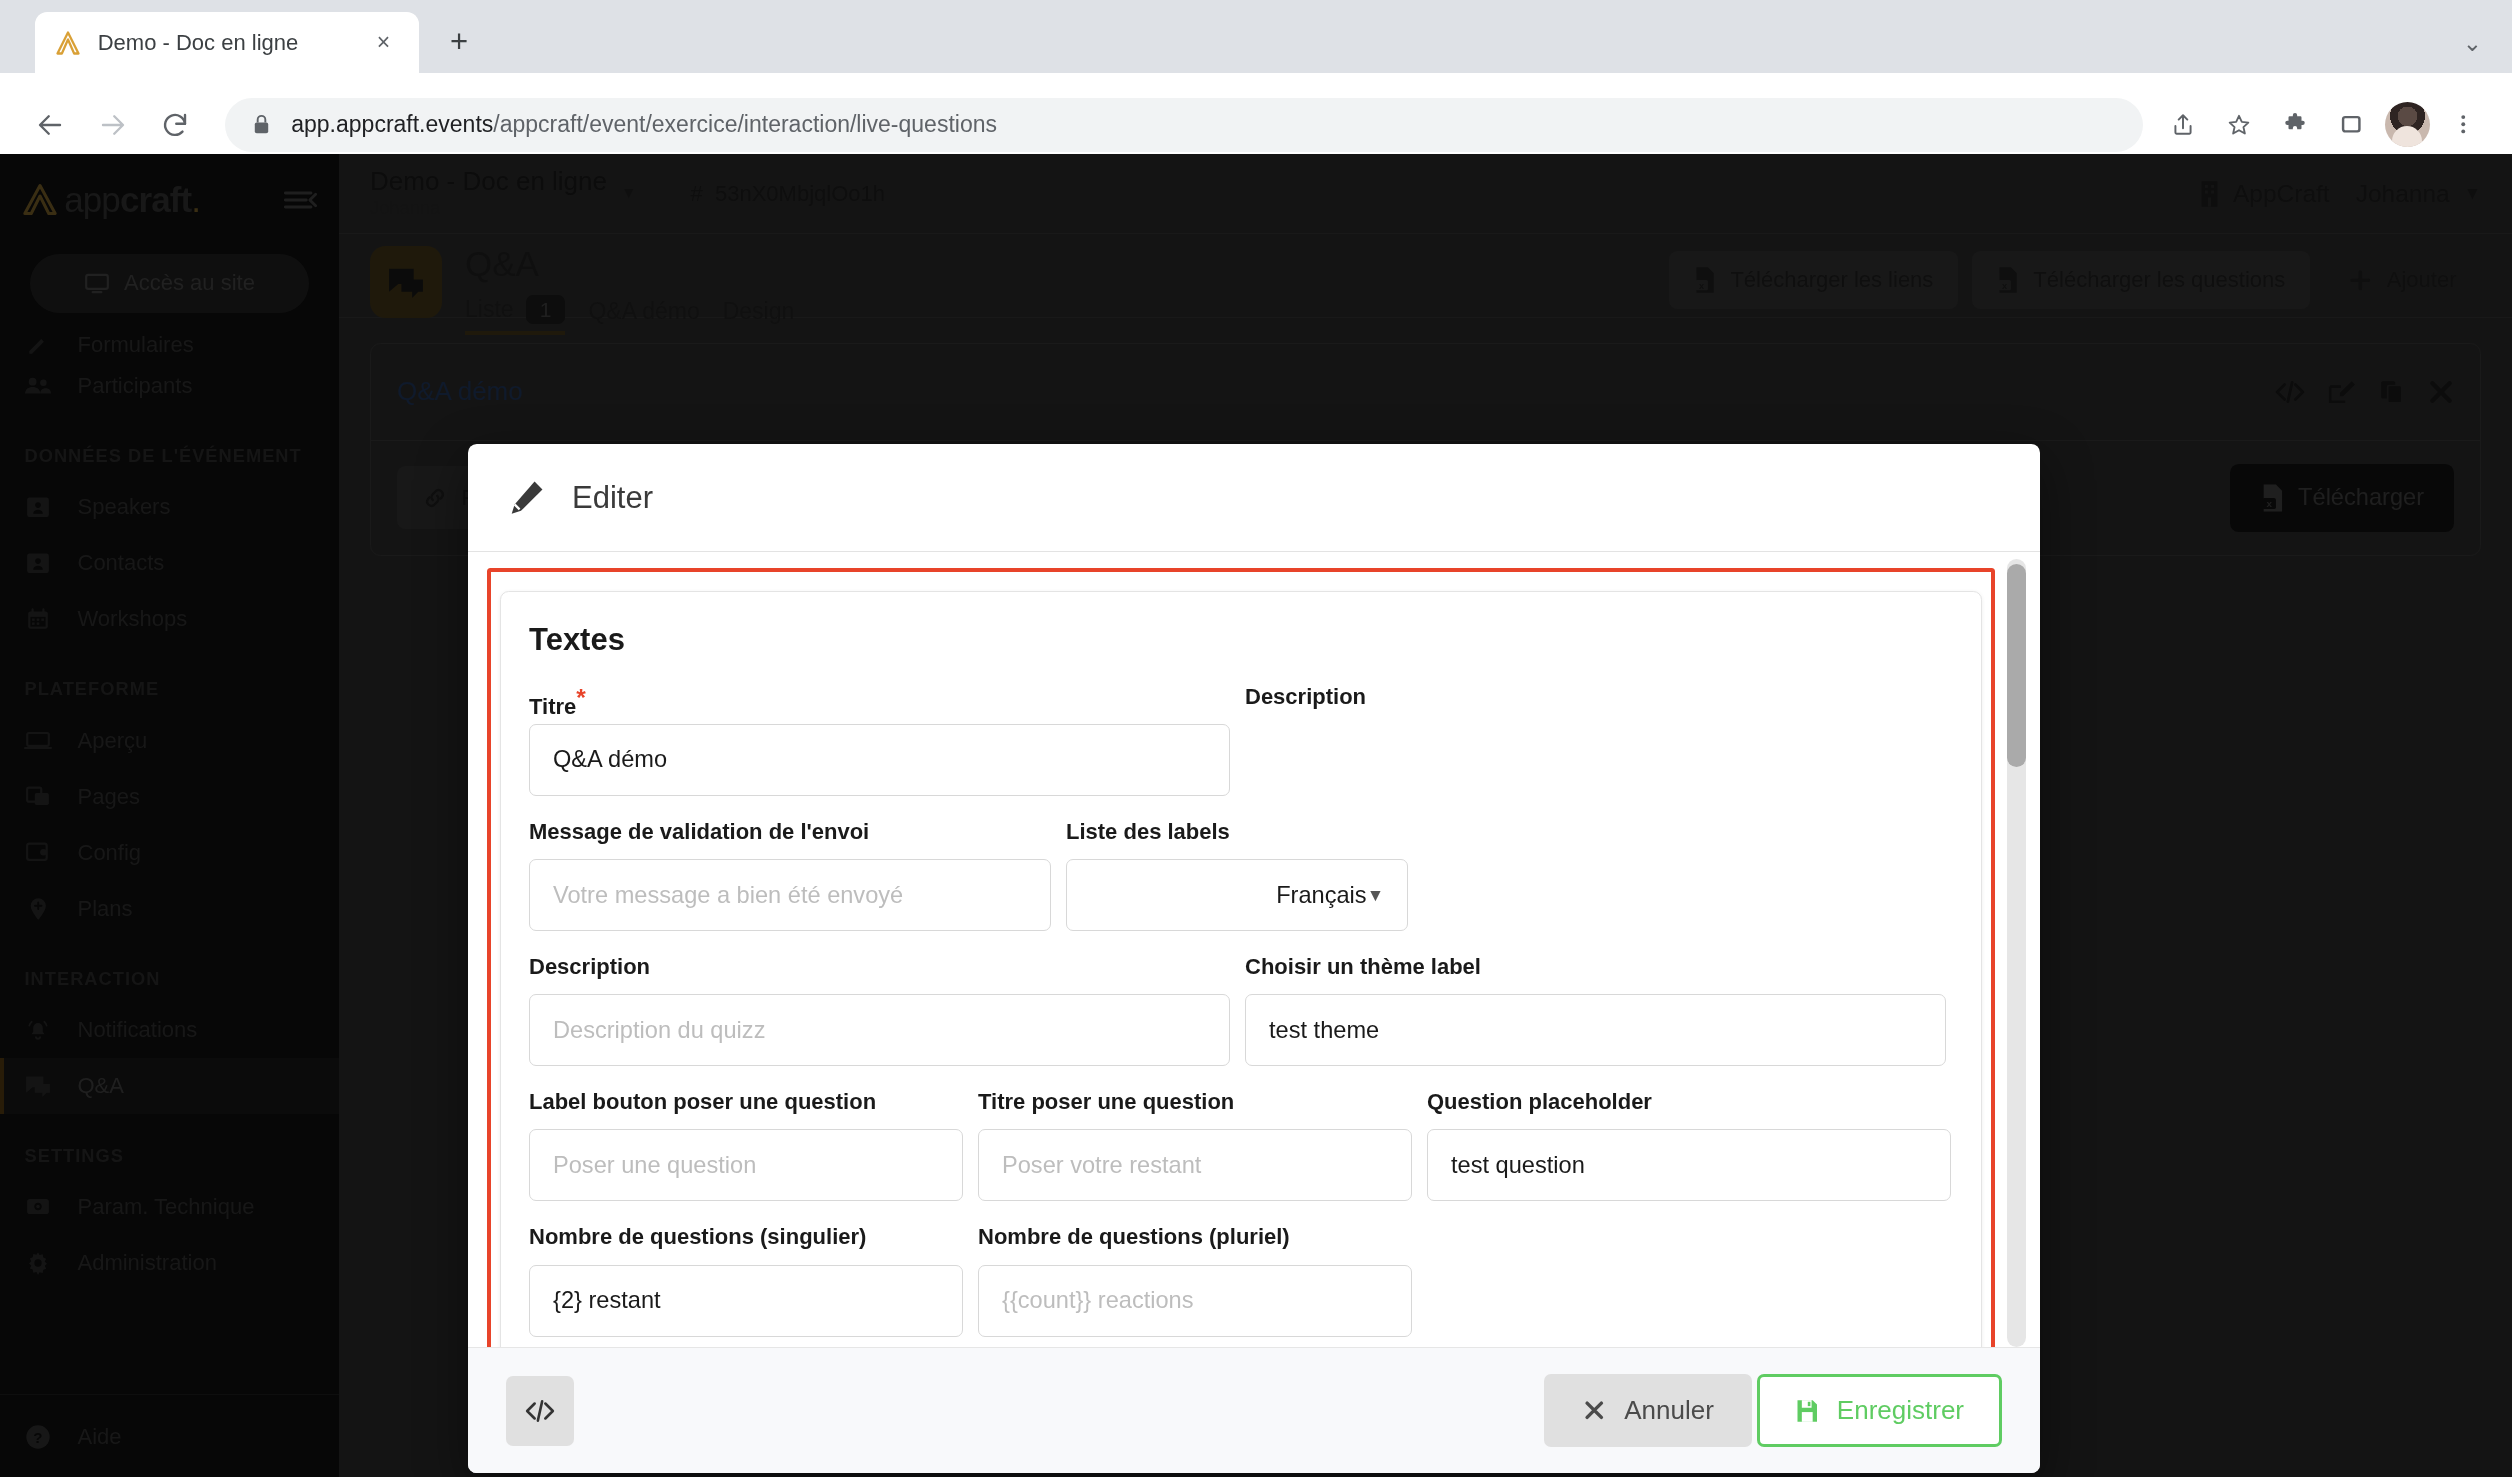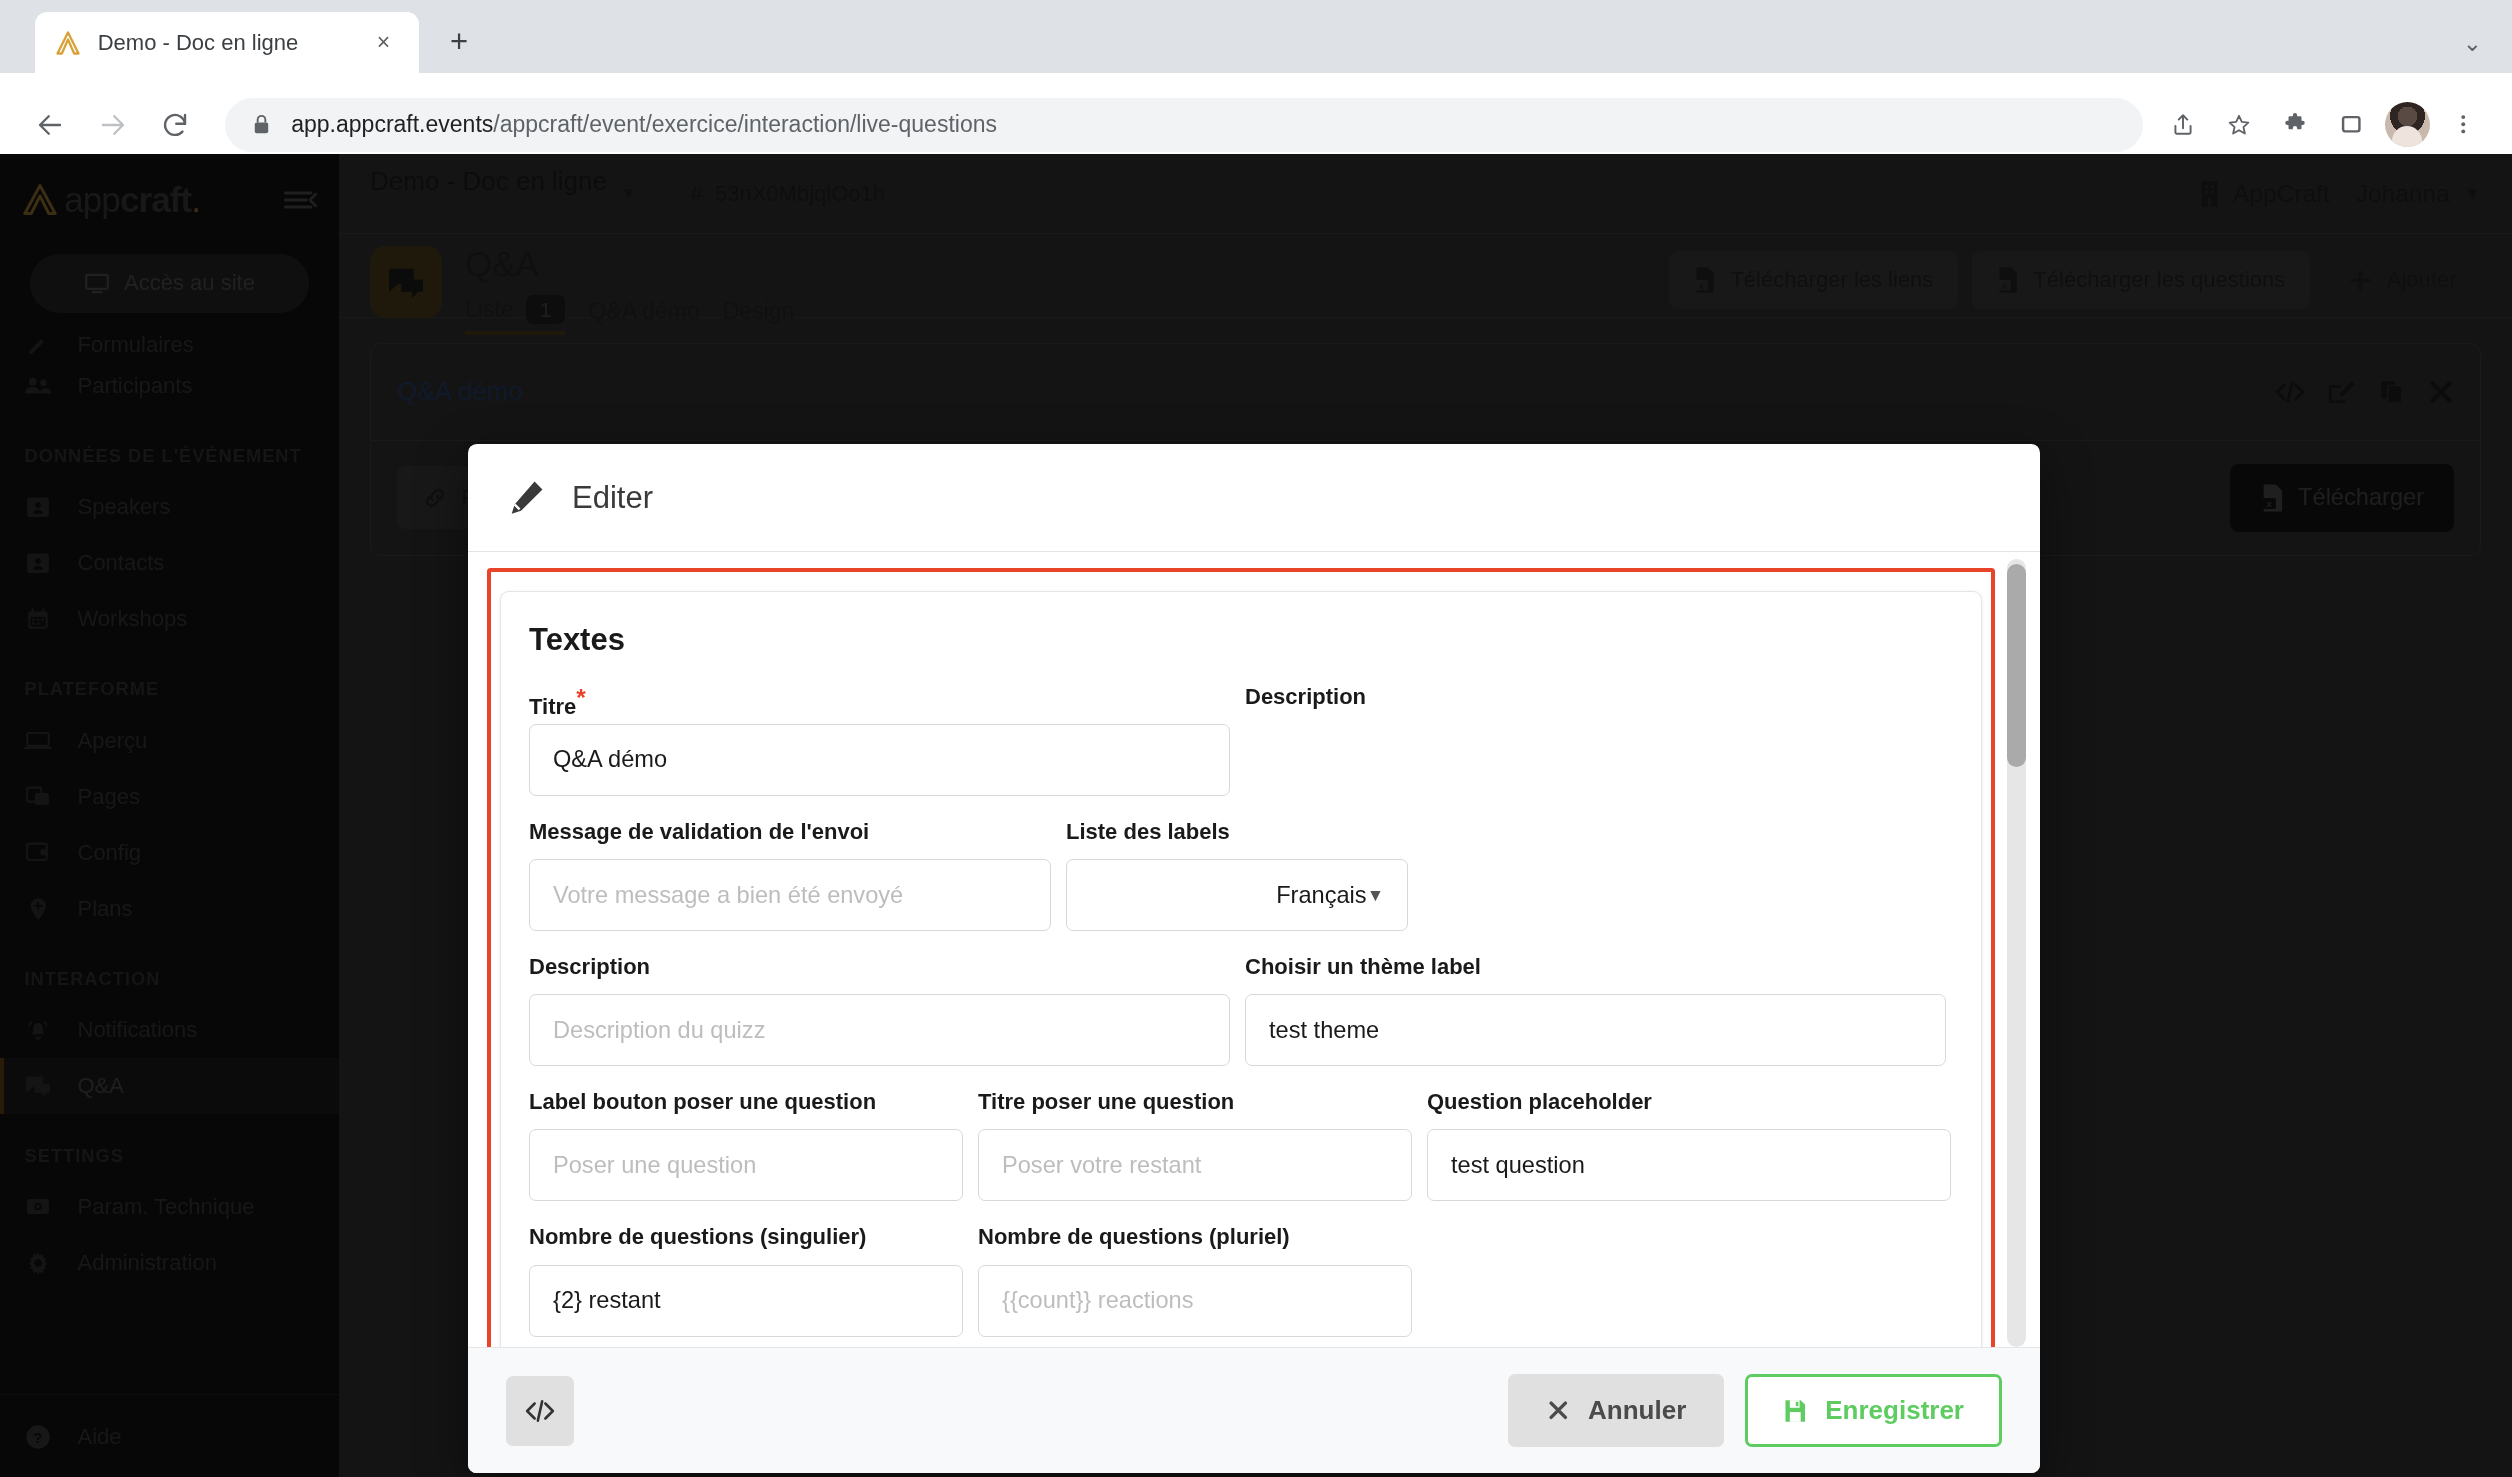--- a/index.html
+++ b/index.html
@@ -213,21 +213,21 @@
   .m-thumb { position: absolute; top: 5.2px; left: 0; width: 19px; height: 203px; background: #aaa; border-radius: 9.6px; }
 
   .modal-foot {
     flex: 0 0 126px; background: #f8f9fb; border-top: 0.9px solid #e6e6e6;
     display: flex; align-items: center; padding: 0 38px; gap: 19px;
   }
   .code-btn {
     width: 68px; height: 70px; background: #e0e0e0; border-radius: 7px;
     display: flex; align-items: center; justify-content: center; color: #333; font-size: 26px;
   }
-  .foot-right { margin-left: auto; display: flex; align-items: flex-end; gap: 21px; font-weight: bold; }
+  .foot-right { margin-left: auto; display: flex; align-items: flex-end; gap: 5px; }
   .btn-cancel {
     height: 73px; background: #e0e0e0; border-radius: 7px; display: flex; align-items: center;
     gap: 17.5px; padding: 0 38px; font-size: 26px; color: #4b4b4b;
   }
   .btn-save {
     height: 73px; background: #fff; border: 3.5px solid #5fcc62; border-radius: 7px;
     display: flex; align-items: center; gap: 17.5px; padding: 0 35px; font-size: 26px; color: #5fcc62;
   }
   svg { display: block; }
 </style>

